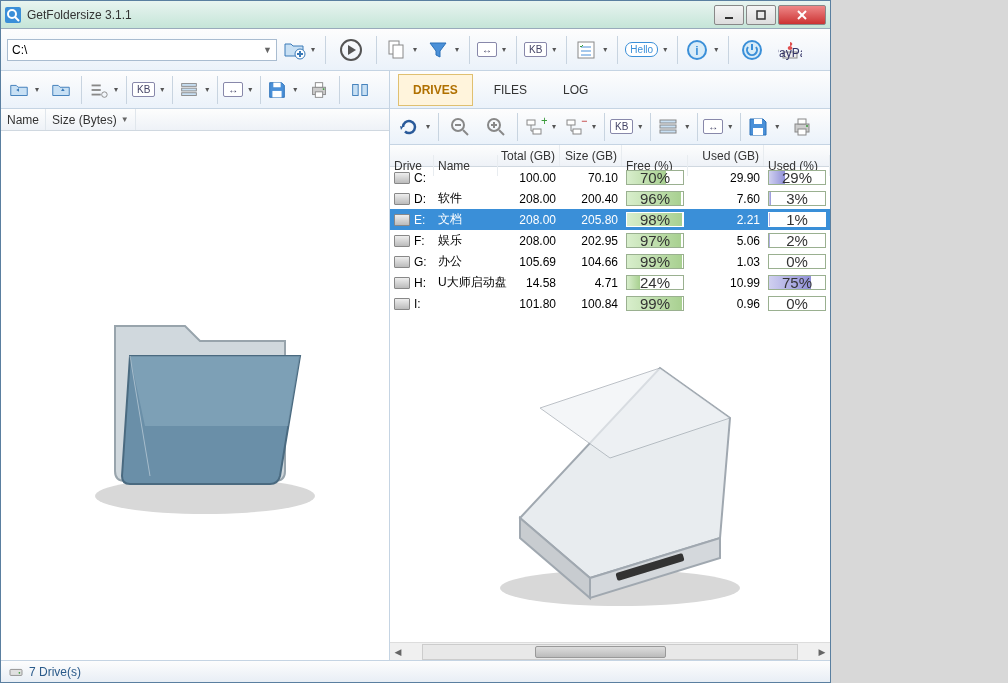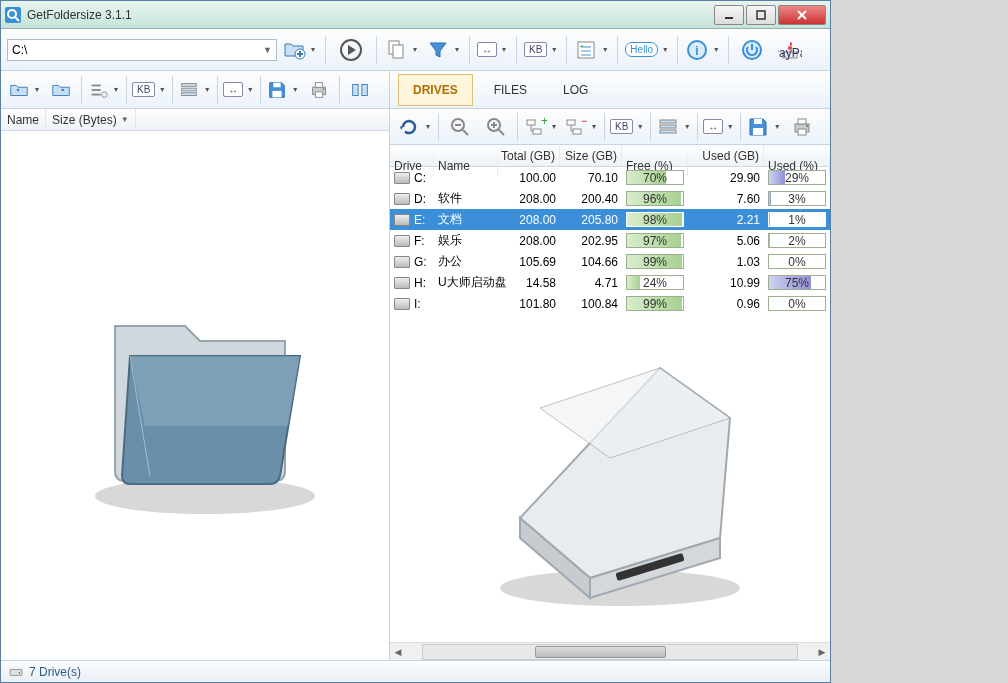--- a/index.html
+++ b/index.html
@@ -56,21 +56,21 @@
 .dh.left-align { justify-content:flex-start;margin-top:20px;}
 .drives-body { }
 .drow { height: 21px; display:flex; align-items:center; }
 .drow.selected { background:#3a8fd8; color:#fff; }
 .dc { padding: 0 4px; height:100%; display:flex; align-items:center; justify-content:flex-end; white-space:nowrap; }
 .dc.left-align { justify-content:flex-start; }
 .drive-ico { width:16px; height:12px; background:linear-gradient(#eee,#bbb); border:1px solid #888; border-radius:1px; margin-right:4px;}
 .pct-bar { flex:1; height:15px; border:1px solid #9ab090; background:#fff; position:relative; display:flex; align-items:center; justify-content:center; }
 .pct-bar .fill { position:absolute; left:0; top:0; bottom:0; background:linear-gradient(to right,#d8eecc,#a8d090); }
 .pct-bar.used .fill { background:linear-gradient(to right,#d0d0f0,#9090d8); }
-.pct-bar .txt { position:relative; z-index:1; font-size:12px; color:#333;}
+.pct-bar .txt { position:relative; z-index:1; font-size:15px; color:#333;}
 .drow.selected .pct-bar .txt { color:#333; }
 .drow.selected .pct-bar { border-color:#fff; }
 
 
 .icon-area { flex:1; display:flex; align-items:center; justify-content:center; min-height:0; position:relative; overflow:hidden;}
 .scroll-x { height:18px; background:#f0f0f0; border-top:1px solid #ddd; display:flex; align-items:center; }
 .scroll-x .track { flex:1; height:16px; background:#e8e8e8; border:1px solid #ccc; margin:0 16px; position:relative;}
 .scroll-x .thumb { position:absolute; left:30%; width:35%; top:1px; bottom:1px; background:linear-gradient(#ddd,#bbb); border:1px solid #999; border-radius:2px;}
 .scroll-x .arr { width:16px; height:16px; display:flex; align-items:center; justify-content:center; color:#666; font-size:9px;}
 

